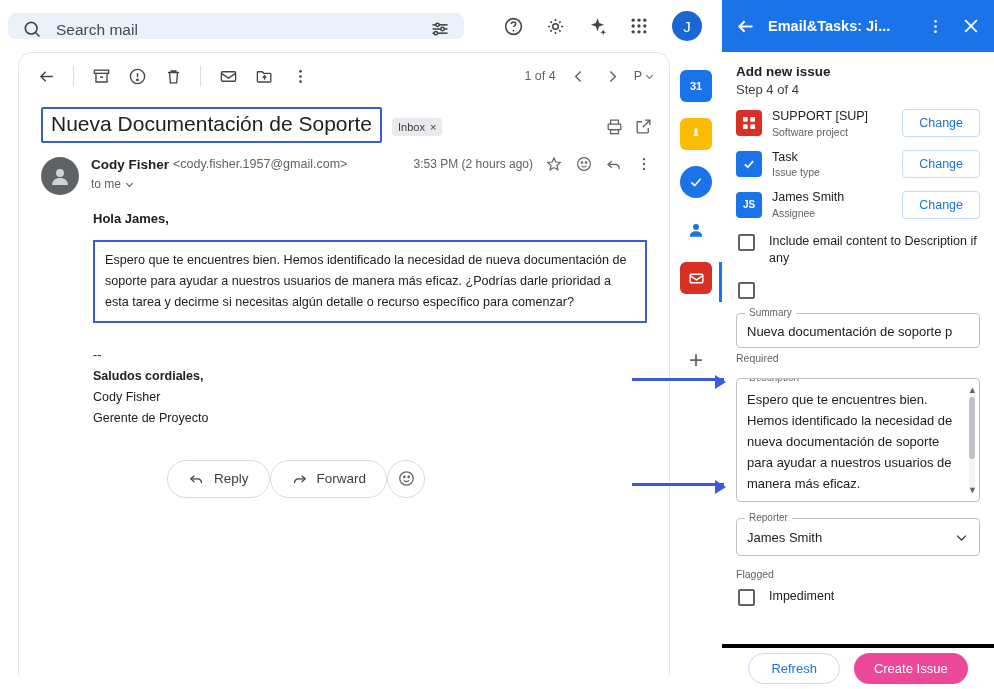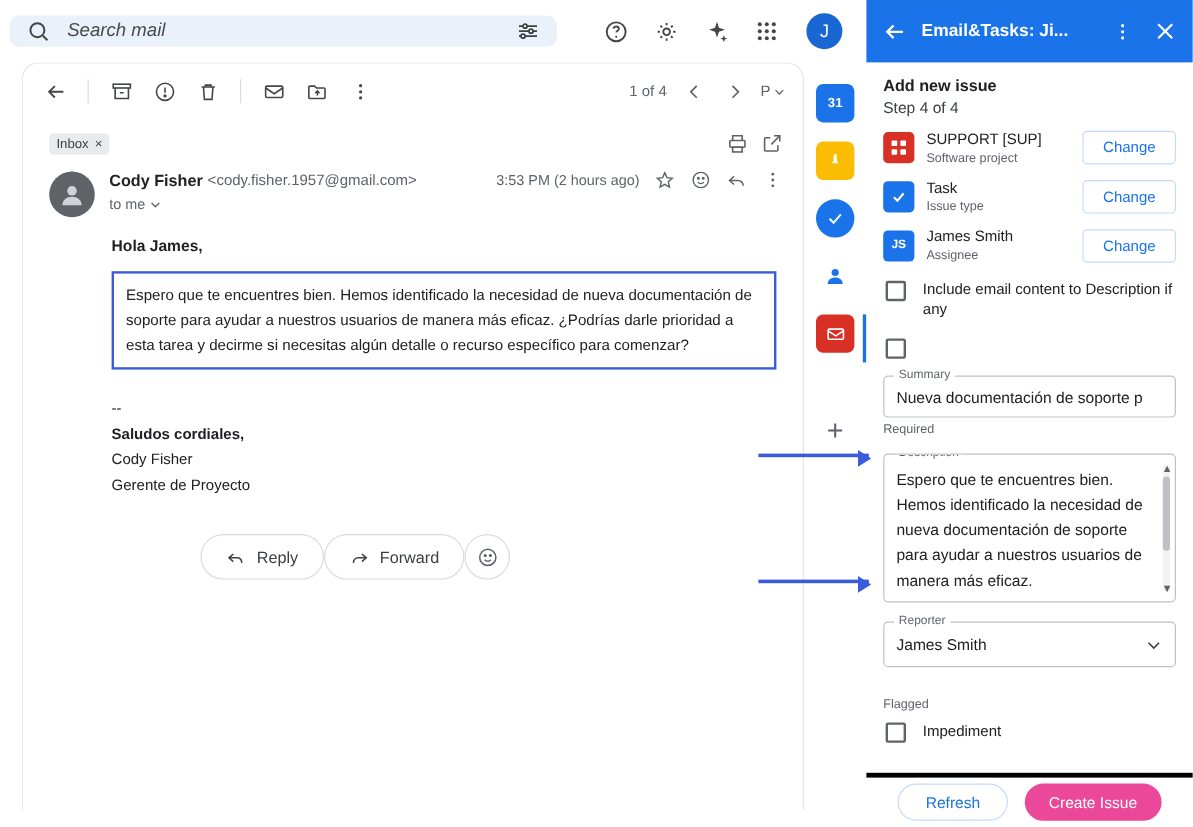--- a/index.html
+++ b/index.html
@@ -28,24 +28,23 @@
     align-items: center;
     padding: 0 6px 0 8px;
     gap: 4px;
   }
   .search-box {
     width: 456px;
     height: 26px;
     background: #eaf1fb;
     border-radius: 8px;
     display: flex;
-    align-items: center;
+    align-items: flex-end;
     padding: 0 14px;
     gap: 14px;
-    font-style: italic;
   }
   .search-box .mag { color: #444746; display: flex; align-items: center; }
   .search-input-text {
     flex: 1;
     font-size: 15.5px;
     color: #4a4a4a;
   }
   .tune-icon { color: #3c4043; display: flex; align-items: center; }
   .topbar-icons { display: flex; align-items: center; gap: 4px; margin-left: 26px; }
   .icon-btn {
@@ -321,21 +320,21 @@
     margin-top: 16px;
     border: 1px solid #bdc1c6;
     border-radius: 4px;
     position: relative;
     padding: 11px 10px 10px 10px;
     display: flex;
     align-items: center;
   }
   .select-field .sv { font-size: 13px; color: #202124; flex: 1; }
 
-  .flag-label { font-size: 10.5px; color: #5f6368; margin-top: 25px; }
+  .flag-label { font-size: 10.5px; color: #5f6368; margin-top: 12px; }
 
   .addon-footer {
     flex: 0 0 44px;
     border-top: 4px solid #000000;
     display: flex;
     align-items: center;
     justify-content: center;
     gap: 14px;
     background: #fff;
     margin-top: 20px;
@@ -509,20 +508,23 @@
           <div class="p-btn">
             <span>P</span>
             <svg width="11" height="11" viewBox="0 0 24 24" fill="none" stroke="#5f6368" stroke-width="2.4">
                 <polyline points="5,9 12,16 19,9"></polyline>
               </svg>
           </div>
         </div>
       </div>
 
       <div class="subject-row">
+        <div class="subject-box">
+          <span class="subject-text">Nueva Documentación de Soporte</span>
+        </div>
         <div class="inbox-chip">
           <span>Inbox</span>
           <span>×</span>
         </div>
         <div class="subj-actions">
           <span>
             <svg width="19" height="19" viewBox="0 0 24 24" fill="none" stroke="#5f6368" stroke-width="1.7">
               <path d="M7 9V4h10v5"></path>
                 <rect x="4" y="9" width="16" height="7" rx="1"></rect>
                 <rect x="7" y="16" width="10" height="5"></rect>

